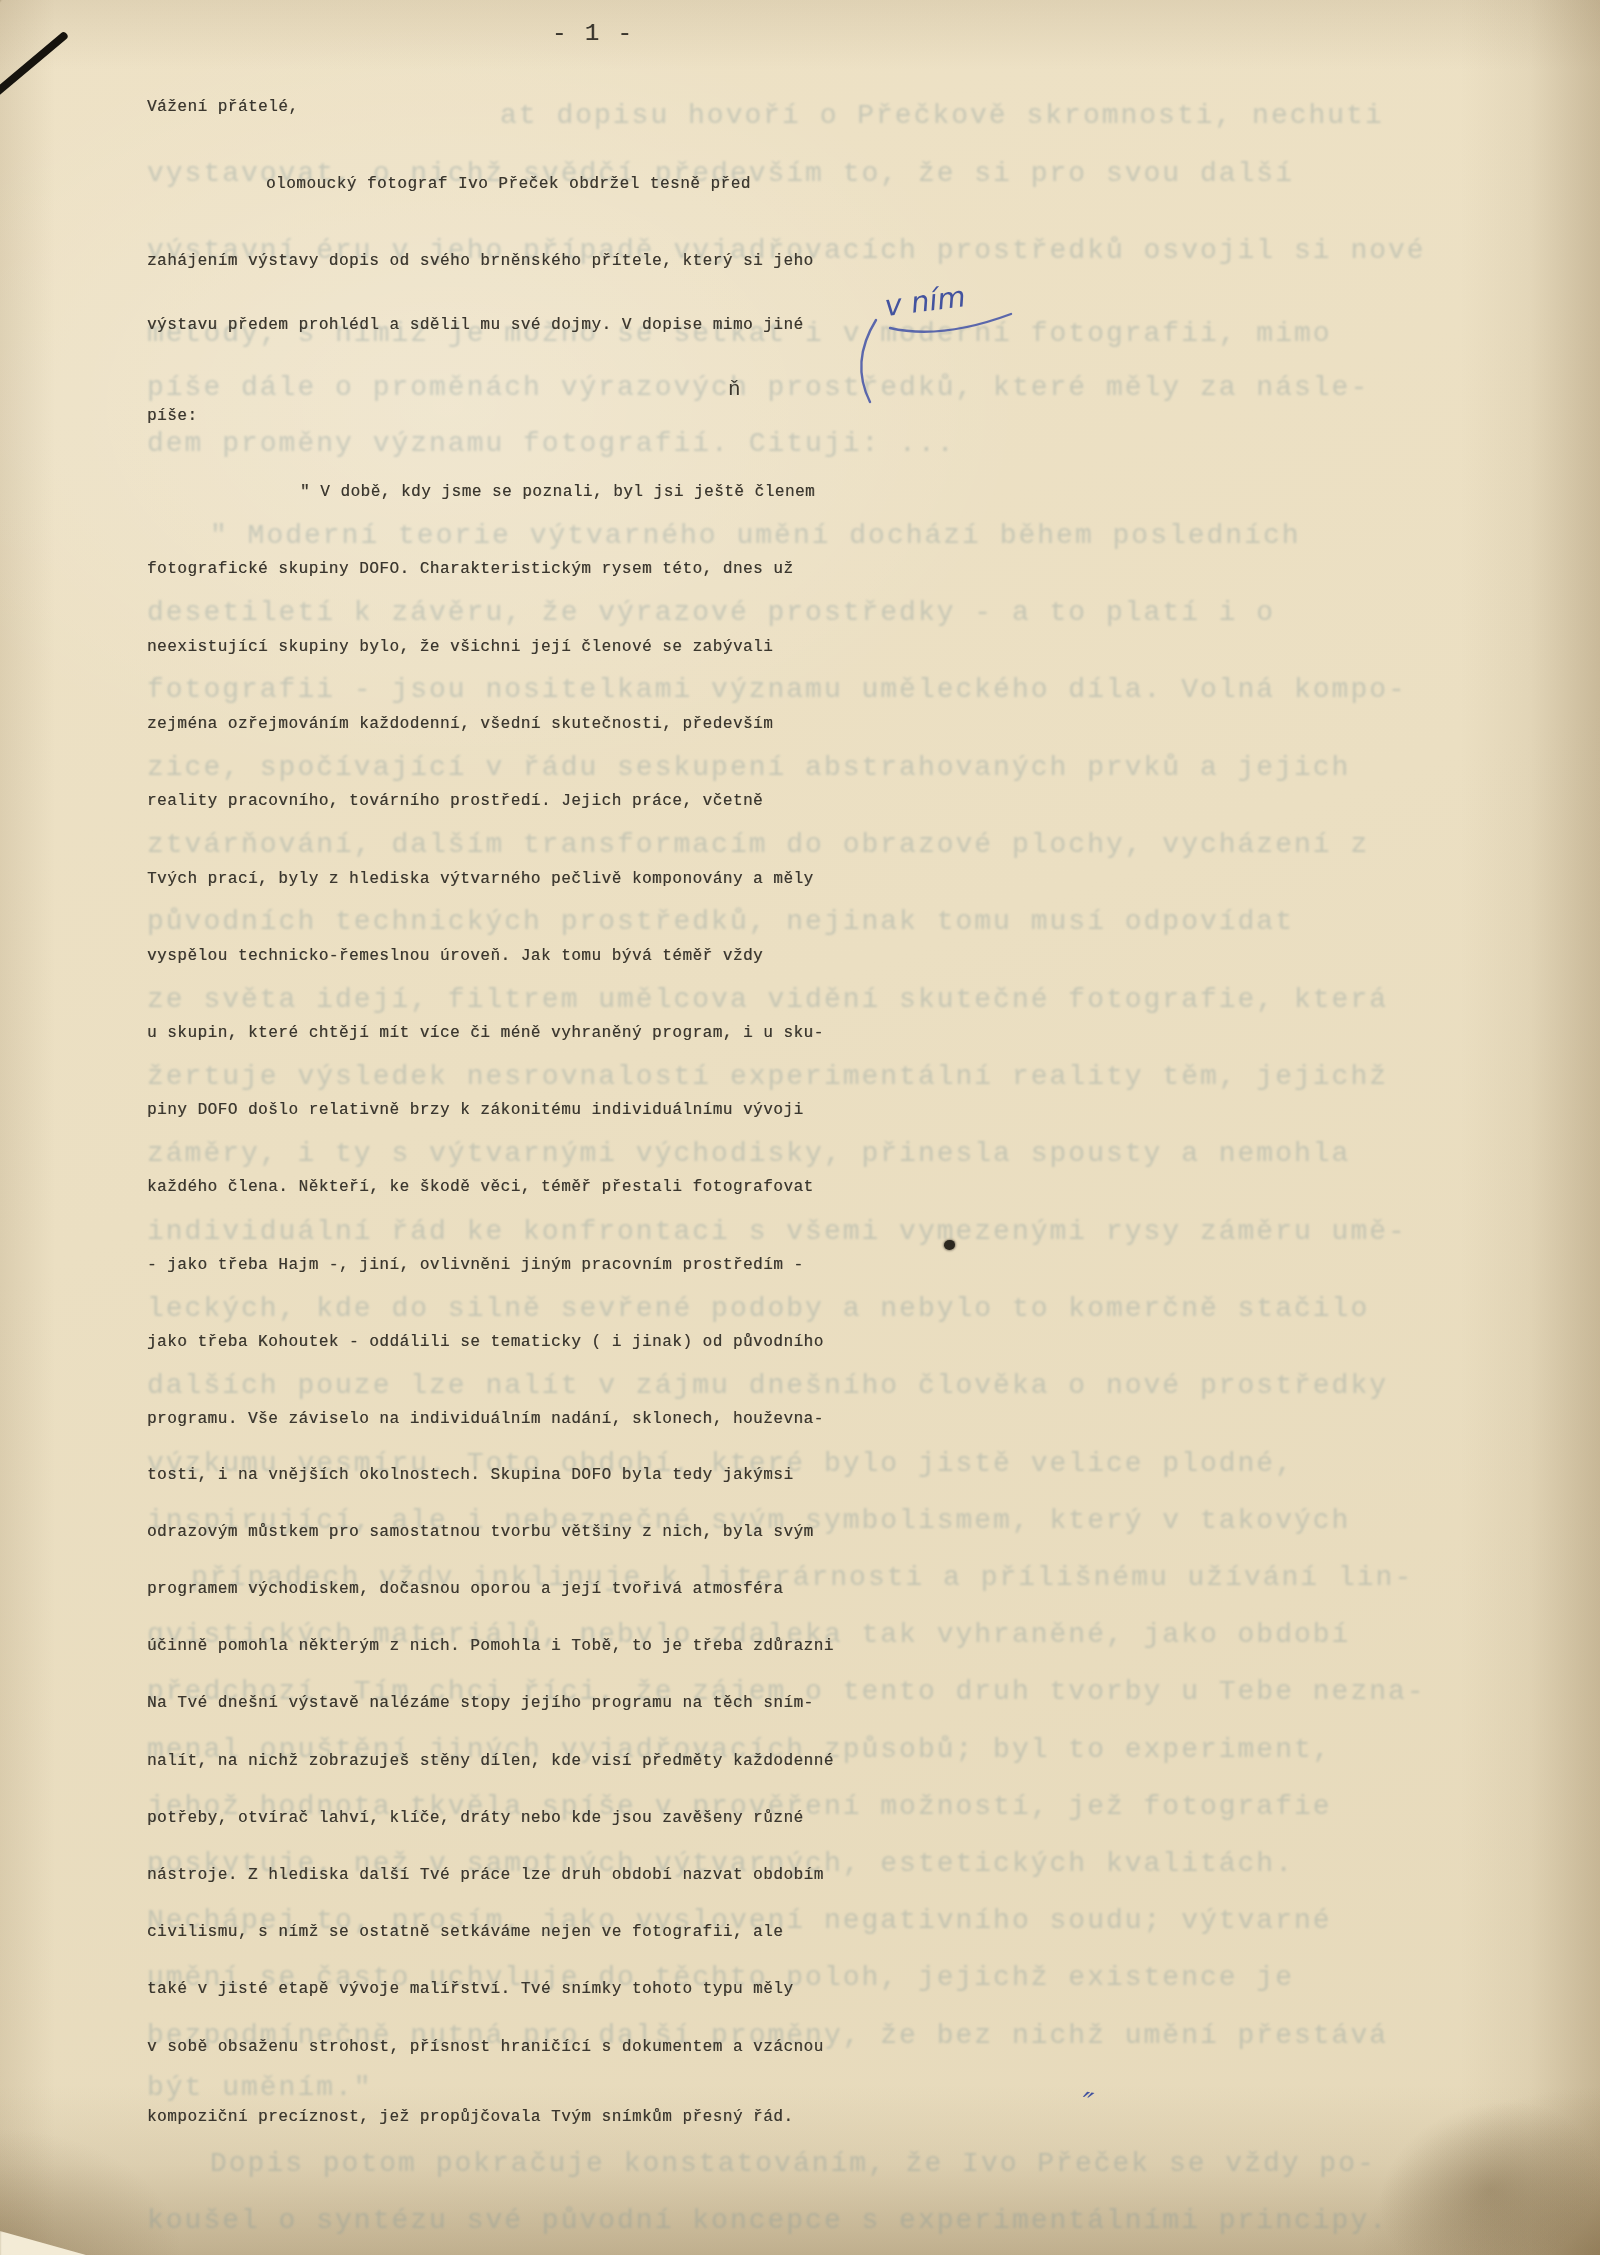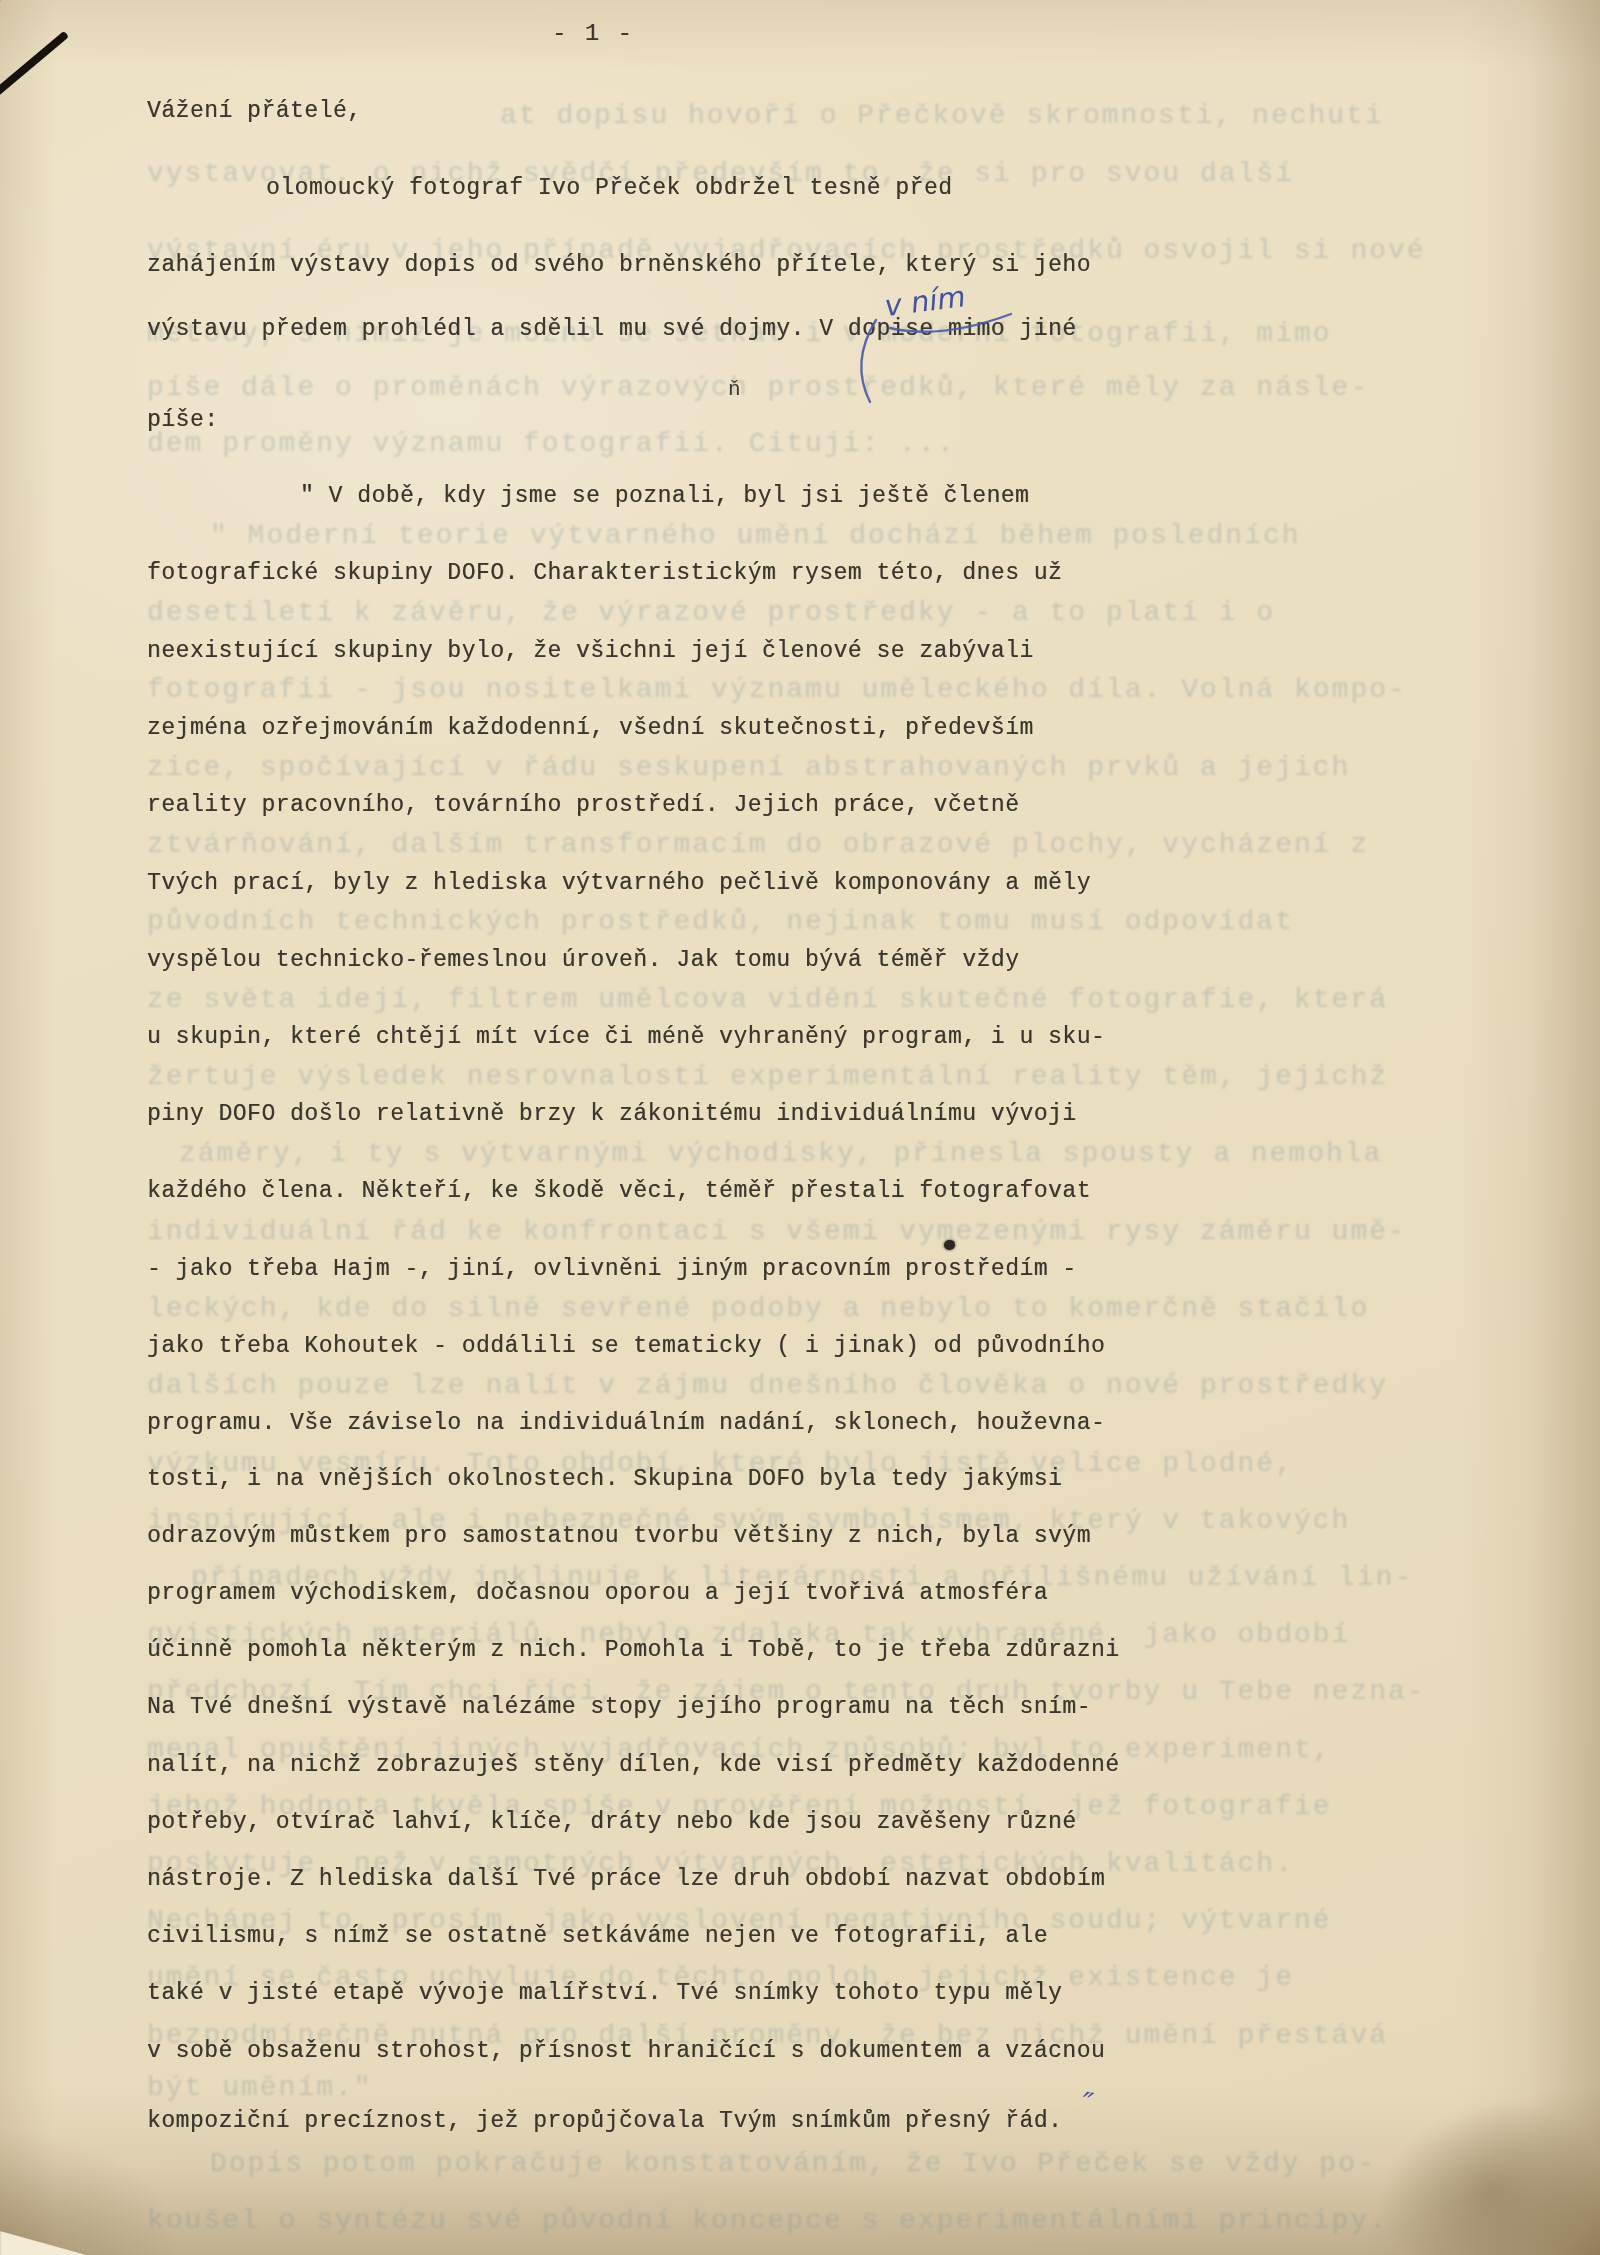--- a/index.html
+++ b/index.html
@@ -13,21 +13,21 @@
       radial-gradient(260px 180px at 0% 100%, rgba(108,84,48,0.30), transparent 70%),
       linear-gradient(to left, rgba(122,97,58,0.30), rgba(122,97,58,0.08) 70px, transparent 140px),
       linear-gradient(to right, rgba(122,97,58,0.14), transparent 55px),
       linear-gradient(to top, rgba(116,92,54,0.34), rgba(116,92,54,0.10) 90px, transparent 170px),
       linear-gradient(to bottom, rgba(122,97,58,0.12), transparent 70px),
       linear-gradient(160deg, #eee2c6 0%, #ebdfc2 45%, #e6d9ba 100%);
     font-family:"Liberation Mono","DejaVu Sans Mono",monospace;
   }
   .typed-line{
     position:absolute;
-    font-size:23px;
+    font-size:16px;
     letter-spacing:0.5px;
     white-space:pre;
     color:#3a362e;
     text-shadow:0.4px 0.3px 0.5px rgba(56,52,44,0.55);
   }
   .ghost-line{
     position:absolute;
     font-size:28px;
     letter-spacing:2px;
     white-space:pre;
@@ -112,21 +112,21 @@
       <div class="ghost-line" style="left: 147px; top: 372px;">píše dále o proměnách výrazových prostředků, které měly za násle-</div>
       <div class="ghost-line" style="left: 147px; top: 428px;">dem proměny významu fotografií. Cituji: ...</div>
       <div class="ghost-line" style="left: 210px; top: 520px;">" Moderní teorie výtvarného umění dochází během posledních</div>
       <div class="ghost-line" style="left: 147px; top: 597px;">desetiletí k závěru, že výrazové prostředky - a to platí i o</div>
       <div class="ghost-line" style="left: 147px; top: 674px;">fotografii - jsou nositelkami významu uměleckého díla. Volná kompo-</div>
       <div class="ghost-line" style="left: 147px; top: 752px;">zice, spočívající v řádu seskupení abstrahovaných prvků a jejich</div>
       <div class="ghost-line" style="left: 147px; top: 829px;">ztvárňování, dalším transformacím do obrazové plochy, vycházení z</div>
       <div class="ghost-line" style="left: 147px; top: 906px;">původních technických prostředků, nejinak tomu musí odpovídat</div>
       <div class="ghost-line" style="left: 147px; top: 984px;">ze světa idejí, filtrem umělcova vidění skutečné fotografie, která</div>
       <div class="ghost-line" style="left: 147px; top: 1061px;">žertuje výsledek nesrovnalostí experimentální reality těm, jejichž</div>
-      <div class="ghost-line" style="left: 147px; top: 1138px; margin-left: 32px;">záměry, i ty s výtvarnými východisky, přinesla spousty a nemohla</div>
+      <div class="ghost-line" style="left: 147px; top: 1138px;">záměry, i ty s výtvarnými východisky, přinesla spousty a nemohla</div>
       <div class="ghost-line" style="left: 147px; top: 1216px;">individuální řád ke konfrontaci s všemi vymezenými rysy záměru umě-</div>
       <div class="ghost-line" style="left: 147px; top: 1293px;">leckých, kde do silně sevřené podoby a nebylo to komerčně stačilo</div>
       <div class="ghost-line" style="left: 147px; top: 1370px;">dalších pouze lze nalít v zájmu dnešního člověka o nové prostředky</div>
       <div class="ghost-line" style="left: 147px; top: 1448px;">výzkumu vesmíru. Toto období, které bylo jistě velice plodné,</div>
       <div class="ghost-line" style="left: 147px; top: 1505px;">inspirující, ale i nebezpečné svým symbolismem, který v takových</div>
       <div class="ghost-line" style="left: 147px; top: 1562px; margin-left: 44px;">případech vždy inklinuje k literárnosti a přílišnému užívání lin-</div>
       <div class="ghost-line" style="left: 147px; top: 1619px;">gvistických materiálů, nebylo zdaleka tak vyhraněné, jako období</div>
       <div class="ghost-line" style="left: 147px; top: 1676px;">předchozí. Tím chci říci, že zájem o tento druh tvorby u Tebe nezna-</div>
       <div class="ghost-line" style="left: 147px; top: 1734px;">menal opuštění jiných vyjadřovacích způsobů; byl to experiment,</div>
       <div class="ghost-line" style="left: 147px; top: 1791px;">jehož hodnota tkvěla spíše v prověření možností, jež fotografie</div>

